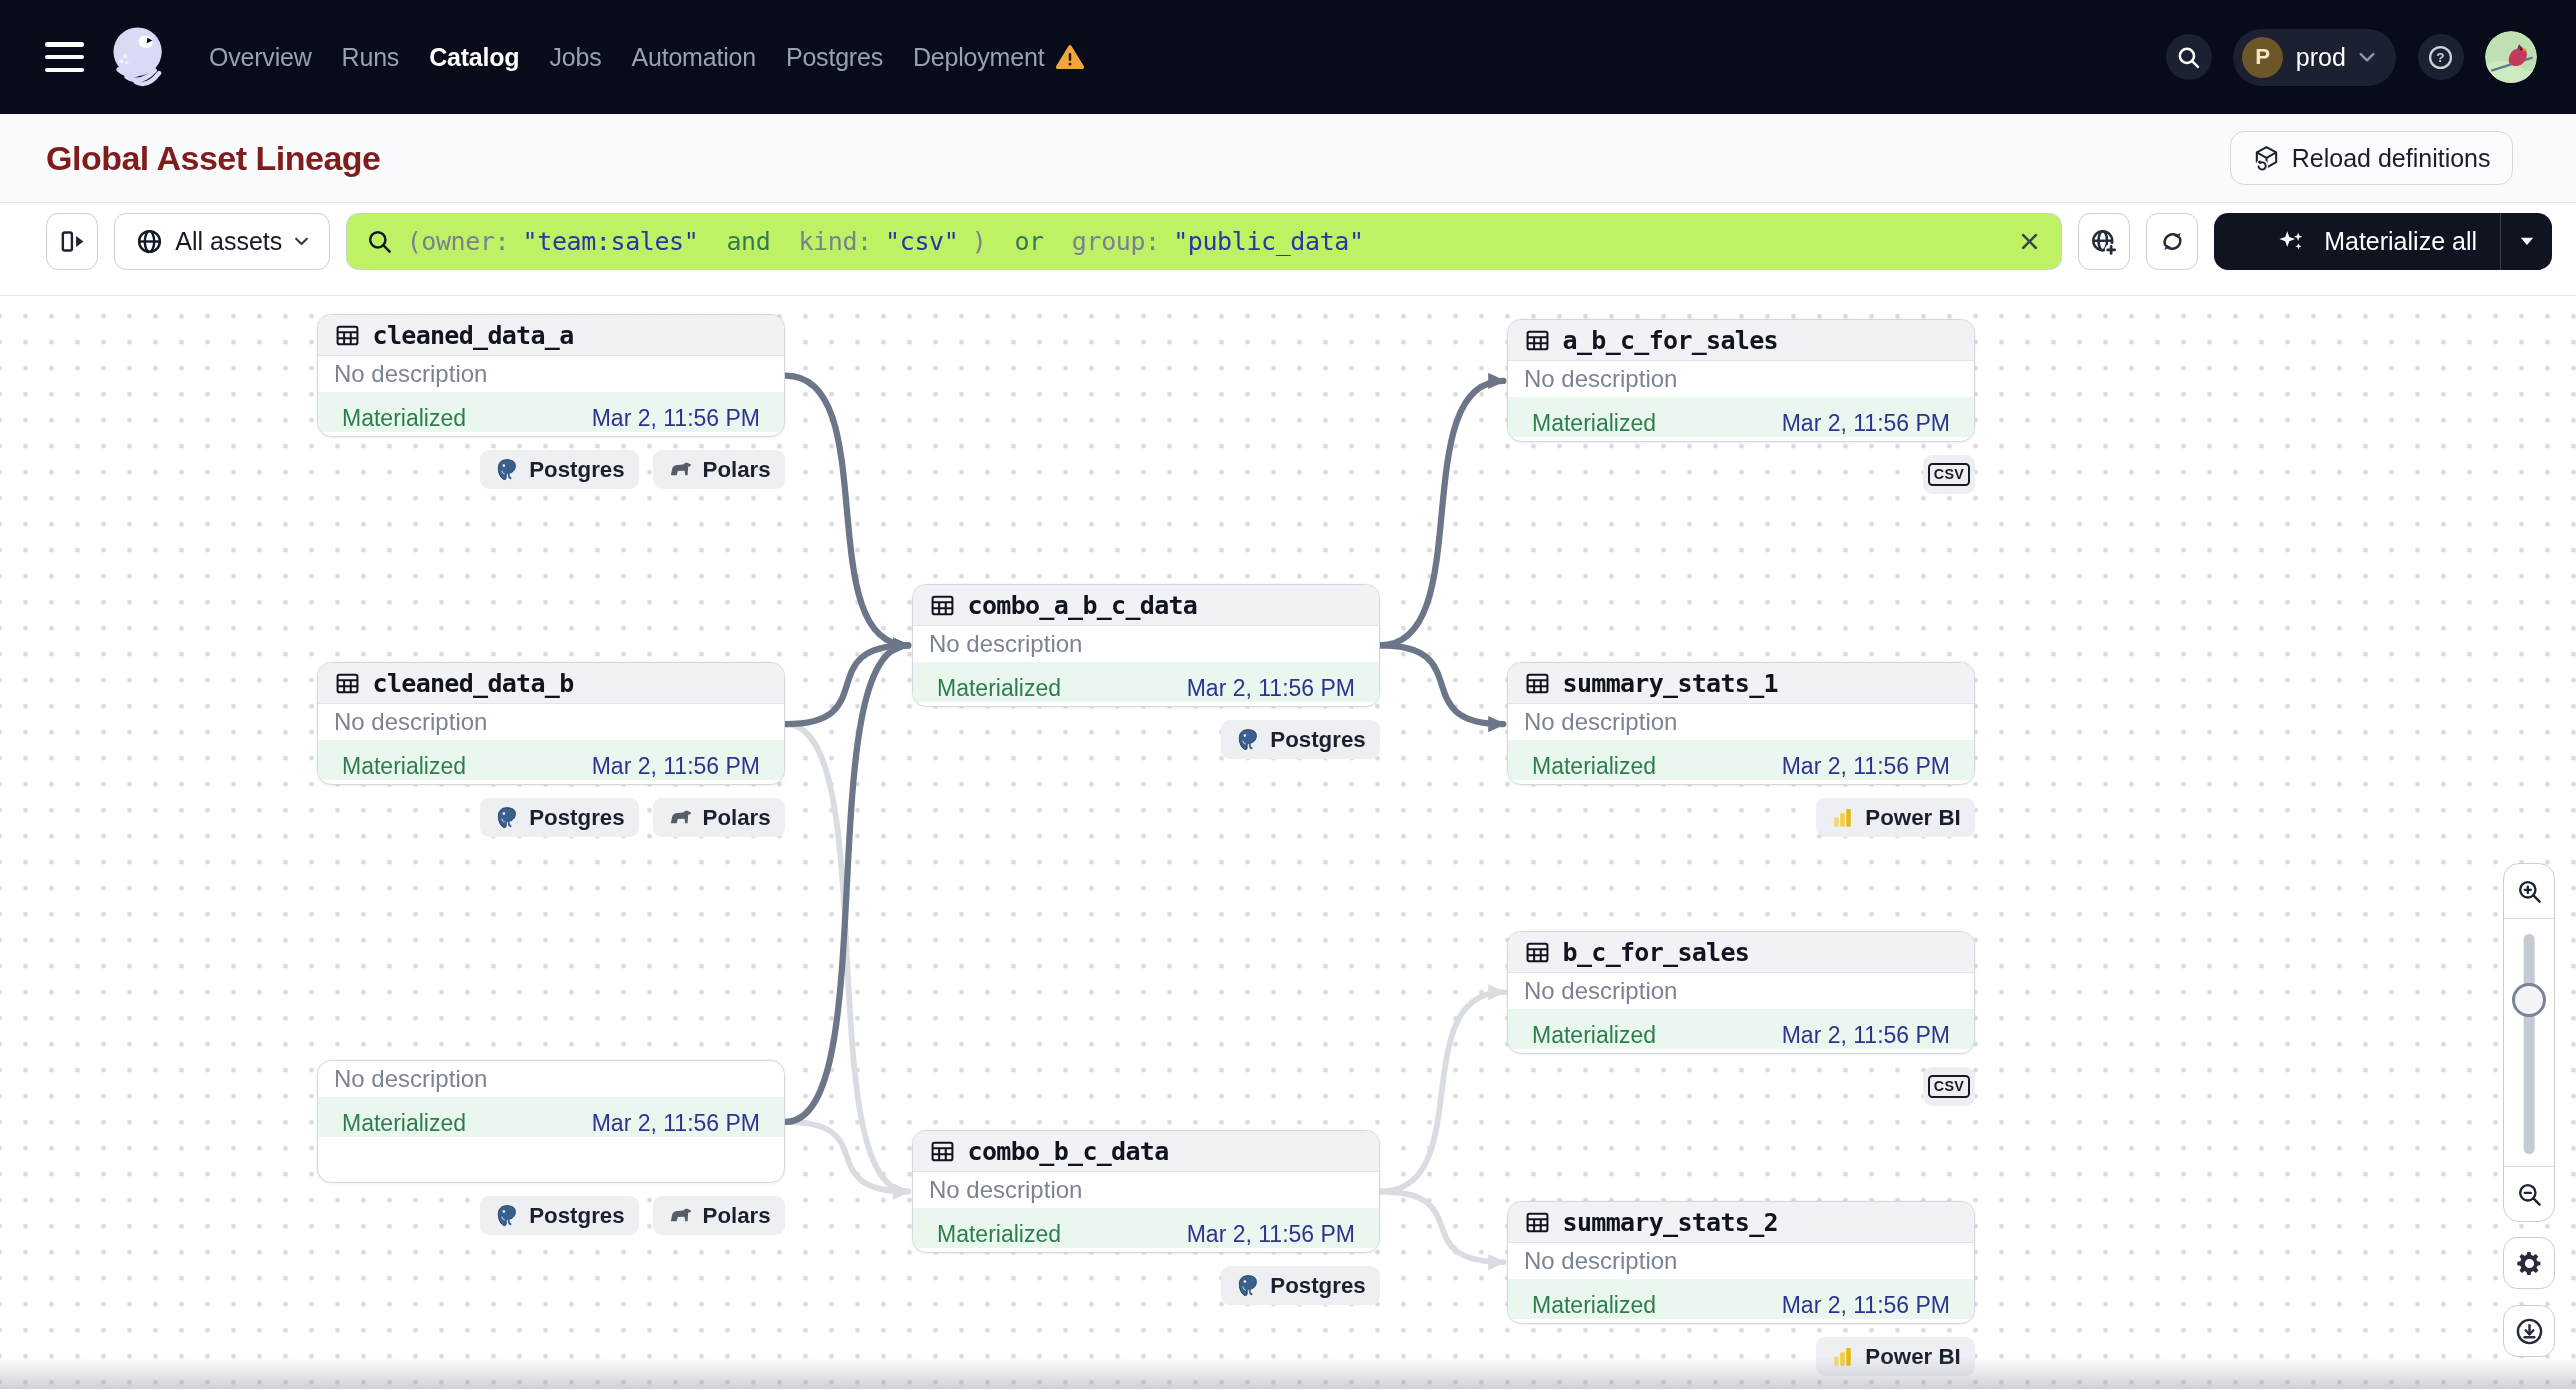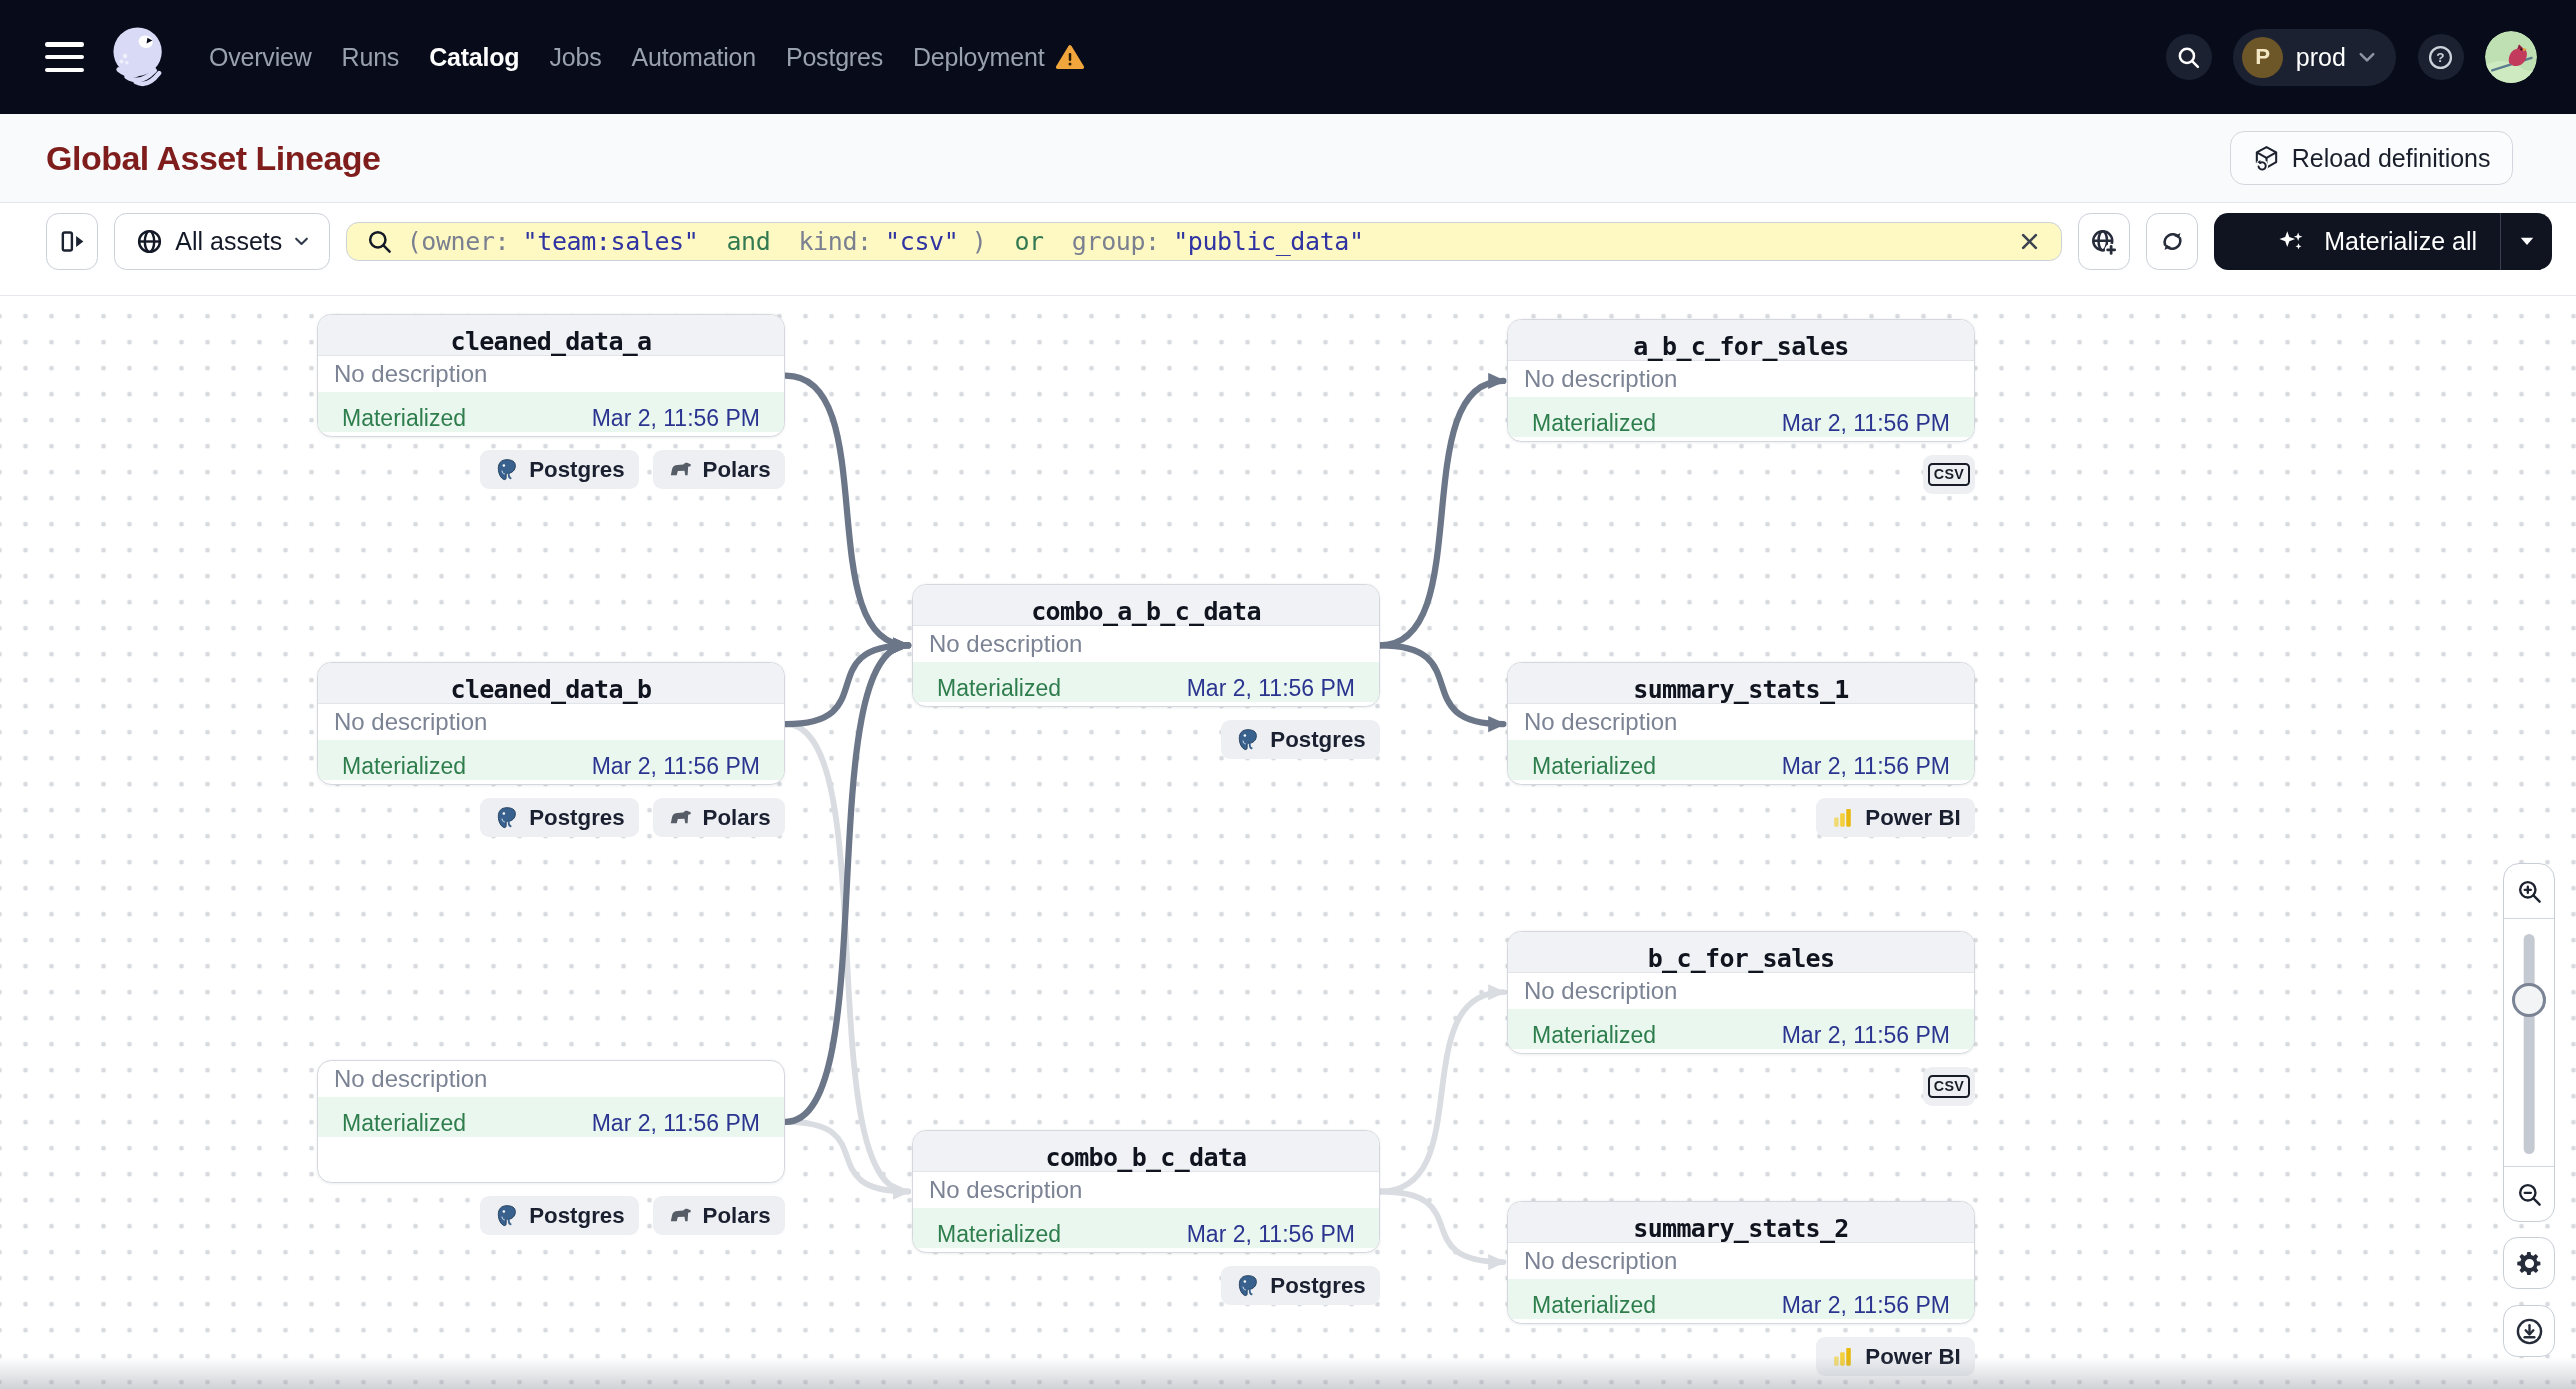--- a/index.html
+++ b/index.html
@@ -32,21 +32,21 @@
                 display:flex; align-items:center; gap:10.7px; padding:0 21.5px; cursor:pointer;
                 font-size:25px; color:#191e2b; font-weight:500; }
 
   
   .toolbar { position:absolute; top:204px; left:0; width:100%; height:92px; background:#ffffff;
              border-bottom:1.3px solid #e5e8ec; display:flex; align-items:center; gap:16px; padding:0 24px 16px 46px; }
   .tb-btn { height:57px; border:1.8px solid #cbd1d9; border-radius:12.5px; background:#fff;
             display:flex; align-items:center; justify-content:center; cursor:pointer; }
   .tb-sq { width:52px; flex:0 0 auto; }
   .scope-btn { padding:0 19.7px; gap:11.6px; font-size:25px; font-weight:500; color:#141927; flex:0 0 auto; }
-  .searchbox { flex:1; height:39px; border:1.8px solid #cbd1d9; border-radius:12.5px; background:#fef9c3;
+  .searchbox { flex:1; height:57px; border:1.8px solid #cbd1d9; border-radius:12.5px; background:#bef264;
                display:flex; align-items:center; gap:13.4px; padding:0 19.7px; }
   .q { font-family:"DejaVu Sans Mono","Liberation Mono",monospace; font-size:25px; white-space:pre; letter-spacing:-0.4px; }
   .q-plain { color:#7a8090; }
   .q-value { color:#2f34a2; }
   .q-op { color:#337a53; }
   .clear-x { margin-left:auto; cursor:pointer; display:flex; }
   .mat-btn { height:57px; background:#0f1420; border-radius:14.3px; display:flex; align-items:stretch; color:#fff; cursor:pointer; flex:0 0 auto; }
   .mat-main { display:flex; align-items:center; gap:18px; padding:0 23px; font-size:25px; font-weight:500;margin-left:40px; }
   .mat-caret { width:52px; display:flex; align-items:center; justify-content:center; border-left:1.8px solid #39404f; }
 
@@ -57,21 +57,21 @@
   .edges { position:absolute; inset:0; }
   .edge-dark { fill:none; stroke:#6c7689; stroke-width:7; stroke-linecap:round; }
   .edge-light { fill:none; stroke:#d9dce1; stroke-width:6.5; stroke-linecap:round; }
   .bottom-fade { position:absolute; left:0; bottom:0; width:100%; height:32px;
                  background:linear-gradient(180deg, rgba(150,156,165,0) 0%, rgba(150,156,165,0.45) 100%); pointer-events:none; }
 
   .node { position:absolute; width:468px; }
   .card { width:468px; height:123px; background:#fff; border:1.8px solid #d4d8de; border-radius:14.3px;
           overflow:hidden; box-shadow:0 0.9px 2.7px rgba(16,22,34,0.07); cursor:pointer; }
   .card-header { height:41px; background:#f1f2f5; border-bottom:1.3px solid #e1e4e8;
-                 display:flex; align-items:center; gap:11.6px; padding:0 16px;flex-direction:column; }
+                 display:flex; align-items:center; gap:11.6px; padding:0 16px; }
   .asset-name { font-family:"DejaVu Sans Mono","Liberation Mono",monospace; font-size:25px; font-weight:600; color:#10141f; letter-spacing:-0.7px; }
   .card-desc { height:36px; display:flex; align-items:center; padding:0 16px; font-size:24px; color:#7b8394; }
   .card-footer { height:40px; background:#e9f7ef; display:flex; align-items:flex-end; justify-content:space-between; padding:0 24px; }
   .status-label { font-size:23px; color:#2e7d4c; }
   .ts-label { font-size:23px; color:#2b3590; }
   .tags { position:absolute; top:136px; right:0; display:flex; gap:14.3px; justify-content:flex-end; }
   .tag { height:39px; background:#edeff2; border-radius:9px; display:flex; align-items:center; gap:9px;
          padding:0 14.3px; font-size:22.3px; font-weight:700; color:#1a2030; cursor:pointer; }
   .tag-ic { width:26px; height:26px; flex:0 0 auto; }
   .tag-csv { width:52px; padding:0; justify-content:center; }

